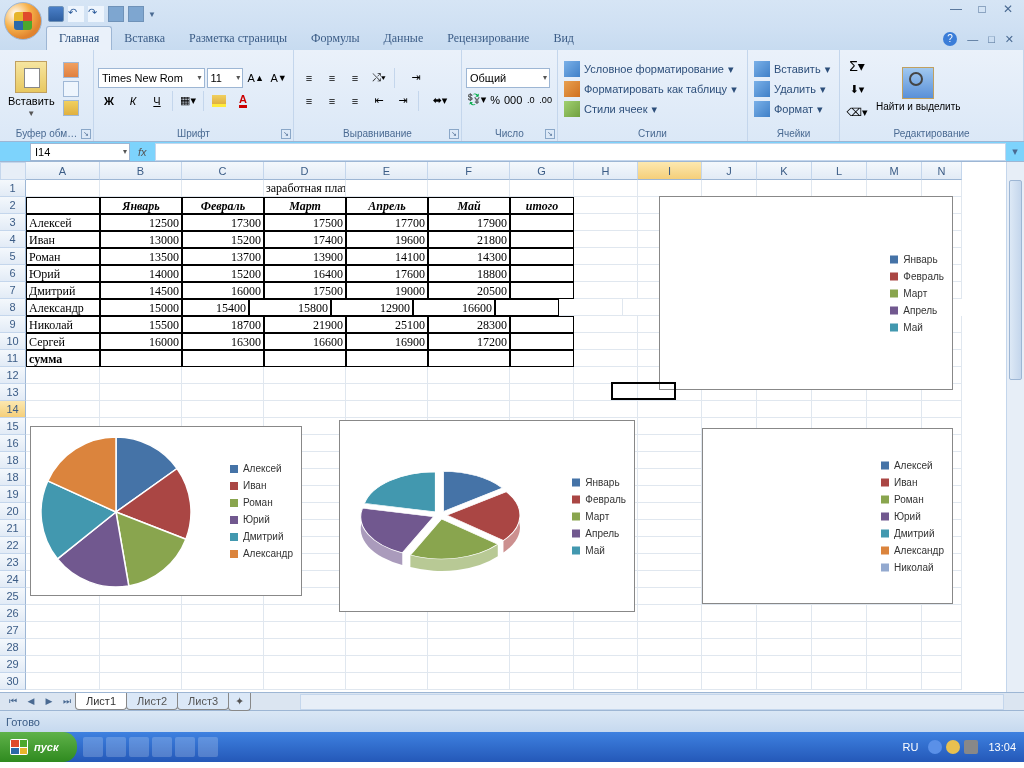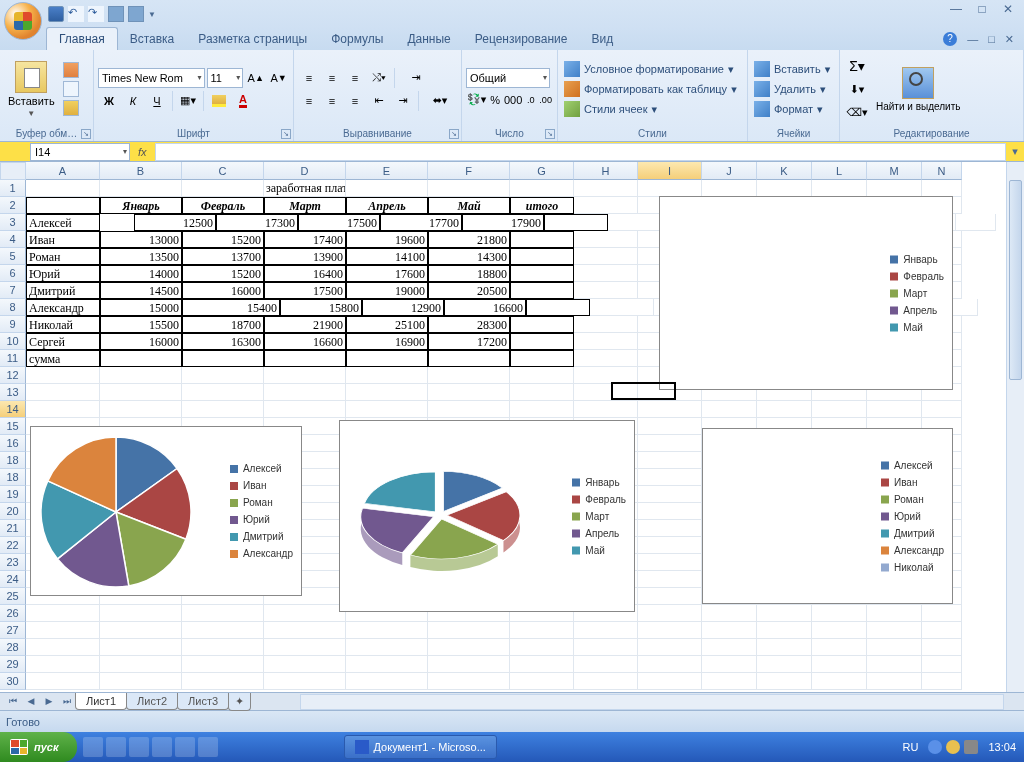--- a/index.html
+++ b/index.html
@@ -12,21 +12,21 @@
   .qat { margin-left: 48px; display: flex; gap: 4px; align-items:center; }
   .qat-icon { width: 16px; height: 16px; background: #7ea6d0; border: 1px solid #6f92b8; }
   .qat-save { background: linear-gradient(#4a7fc8,#2f5fa0); border-radius:2px;}
   .qat-undo,.qat-redo { background:#eef5fd; border:none; color:#2a5a9a;}
   .title-text { position:absolute; left:0; right:0; text-align:center; color:#4a6a92; font-size:12px; }
   .winctrl { position:absolute; right:4px; top:2px; display:flex; gap:2px; }
   .winctrl span { width:24px; height:16px; color:#4a6a92; text-align:center; line-height:14px; cursor:default; font-size:12px;}
   
   
   .ribbon-tabs { height: 22px; background: linear-gradient(#cfe0f3,#c7dbf0); display:flex; padding-left:46px; align-items:flex-end; position:relative;}
-  .rtab { padding:4px 12px; color:#3b5c86; font-size:12px; cursor:default; }
+  .rtab { padding:4px 12px; color:#3b5c86; font-size:12px; cursor:default;font-family:Liberation Serif, serif; }
   .rtab.active { background:#eaf1fa; border-radius:3px 3px 0 0; border:1px solid #9db6d4; border-bottom:none; color:#2c4e7a; font-weight:normal;}
   .ribbon-help { position:absolute; right:10px; top:4px; color:#2a5a9a; display:flex; gap:10px; align-items:center;}
   .ribbon-help .hq { width:14px; height:14px; border-radius:50%; background:#3b7dd8; color:#fff; text-align:center; line-height:14px; font-size:10px;}
   
   
   .ribbon { height: 92px; background: linear-gradient(#eaf1fa,#dbe8f7); border-bottom:1px solid #9db6d4; display:flex; }
   .rgroup { border-right:1px solid #c4d6ec; display:flex; flex-direction:column; justify-content:space-between; padding:2px 4px 0 4px;}
   .rgroup-body { flex:1; display:flex; align-items:center; gap:2px;}
   .rgroup-label { font-size:10px; color:#4a6a92; text-align:center; padding:2px 0; white-space:nowrap; position:relative;}
   .rgroup-label .dlg { position:absolute; right:-2px; bottom:2px; width:10px; height:10px; border:1px solid #8aa7c8; font-size:7px; line-height:8px; color:#4a6a92;}
@@ -39,21 +39,21 @@
   .font-row { display:flex; gap:2px; margin:1px 0; }
   .font-sel { height:20px; border:1px solid #9db6d4; background:#fff; font-size:11px; padding:0 14px 0 3px; position:relative; line-height:18px;}
   .font-sel::after { content:"▾"; position:absolute; right:2px; font-size:8px; color:#555;}
   .tbtn { width:22px; height:20px; border:1px solid transparent; display:flex; align-items:center; justify-content:center; font-size:11px;}
   .align-grid { display:grid; grid-template-columns:repeat(3,22px); gap:1px;}
   .col { display:flex; flex-direction:column; gap:1px;}
   .styles-btn { display:flex; align-items:center; gap:4px; font-size:11px; color:#2c4e7a; padding:1px 2px; white-space:nowrap;}
   .styles-btn .sic { width:16px; height:16px; background:linear-gradient(135deg,#7ab0e8,#4080c8);}
   
   
-  .fbar-row { height: 20px; background:#fde047; border-bottom:1px solid #9db6d4; display:flex; align-items:center;}
+  .fbar-row { height: 20px; background:#7dd3fc; border-bottom:1px solid #9db6d4; display:flex; align-items:center;}
   .namebox { width:100px; height:18px; border:1px solid #9db6d4; background:#fff; margin-left:30px; padding:0 14px 0 4px; font-size:11px; line-height:16px; position:relative;}
   .namebox::after { content:"▾"; position:absolute; right:2px; font-size:8px; color:#555;}
   .fx-controls { display:flex; align-items:center; gap:4px; margin:0 8px; color:#888;}
   .fx-lbl { font-style:italic; color:#555; font-size:11px;}
   .formula-input { flex:1; height:18px; border:1px solid #c4d6ec; background:#fff;}
   
   
   .grid-wrap { position:relative; height: 530px; background:#fff; overflow:hidden;}
   .selall { position:absolute; left:0; top:0; width:26px; height:18px; background:#e7eef7; border:1px solid #c4d6ec;}
   .col-headers { position:absolute; top:0; left:26px; right:18px; height:18px; display:flex;}
@@ -62,21 +62,21 @@
   .row-headers { position:absolute; top:18px; left:0; width:26px;}
   .rh { height:17px; background:linear-gradient(#f4f8fc,#e2ebf6); border-bottom:1px solid #c4d6ec; border-right:1px solid #9db6d4; text-align:center; font-size:11px; color:#3b5c86; line-height:17px;}
   .rh.sel { background:linear-gradient(#fce8b0,#f5cf7a);}
   .cells { position:absolute; top:18px; left:26px; right:18px; bottom:0;}
   .cellrow { display:flex; height:17px;}
   .cell { border-right:1px solid #e0e7ef; border-bottom:1px solid #e0e7ef; font-size:12px; font-family:"Times New Roman",serif; line-height:16px; padding:0 2px; overflow:hidden; white-space:nowrap;}
   .cell.hb { border:1px solid #000; }
   .cell.c-title { text-align:center;}
   .cell.ch-b { font-weight:bold; font-style:italic; text-align:center;}
   .cell.rname { font-weight:normal;}
-  .cell.rn-b { font-weight:normal;}
+  .cell.rn-b { font-weight:bold;}
   .cell.num { text-align:right;}
   .active-cell { position:absolute; border:2px solid #000; pointer-events:none;}
   
   
   .chart-box { position:absolute; background:#fff; border:1px solid #888;}
   .chart-legend { position:absolute; right:8px; display:flex; flex-direction:column; gap:6px; font-size:10px; color:#333;}
   .chart-legend.centered { top:50%; transform:translateY(-50%);}
   .leg-item { display:flex; align-items:center; gap:5px;}
   .leg-sw { width:8px; height:8px;}
   .pie-svg { position:absolute;}
@@ -371,21 +371,21 @@
         <div class="cell" style="width: 64px;"></div>
         <div class="cell" style="width: 64px;"></div>
         <div class="cell" style="width: 55px;"></div>
         <div class="cell" style="width: 55px;"></div>
         <div class="cell" style="width: 55px;"></div>
         <div class="cell" style="width: 55px;"></div>
         <div class="cell" style="width: 40px;"></div>
       </div>
       <div class="cellrow">
         <div class="cell rname hb" style="width: 74px;">Алексей</div>
-        <div class="cell num hb" style="width: 82px; margin-left: 34px;">12500</div>
+        <div class="cell num hb" style="width: 82px;">12500</div>
         <div class="cell num hb" style="width: 82px;">17300</div>
         <div class="cell num hb" style="width: 82px;">17500</div>
         <div class="cell num hb" style="width: 82px;">17700</div>
         <div class="cell num hb" style="width: 82px;">17900</div>
         <div class="cell hb" style="width: 64px;"></div>
         <div class="cell" style="width: 64px;"></div>
         <div class="cell" style="width: 64px;"></div>
         <div class="cell" style="width: 55px;"></div>
         <div class="cell" style="width: 55px;"></div>
         <div class="cell" style="width: 55px;"></div>
@@ -452,21 +452,21 @@
         <div class="cell" style="width: 64px;"></div>
         <div class="cell" style="width: 55px;"></div>
         <div class="cell" style="width: 55px;"></div>
         <div class="cell" style="width: 55px;"></div>
         <div class="cell" style="width: 55px;"></div>
         <div class="cell" style="width: 40px;"></div>
       </div>
       <div class="cellrow">
         <div class="cell rname hb" style="width: 74px;">Александр</div>
         <div class="cell num hb" style="width: 82px;">15000</div>
-        <div class="cell num hb" style="width: 98px;">15400</div>
+        <div class="cell num hb" style="width: 67px;">15400</div>
         <div class="cell num hb" style="width: 82px;">15800</div>
         <div class="cell num hb" style="width: 82px;">12900</div>
         <div class="cell num hb" style="width: 82px;">16600</div>
         <div class="cell hb" style="width: 64px;"></div>
         <div class="cell" style="width: 64px;"></div>
         <div class="cell" style="width: 64px;"></div>
         <div class="cell" style="width: 55px;"></div>
         <div class="cell" style="width: 55px;"></div>
         <div class="cell" style="width: 55px;"></div>
         <div class="cell" style="width: 55px;"></div>
@@ -994,24 +994,20 @@
   </div>
   <div class="tb-icons">
     <span></span>
     <span></span>
     <span></span>
     <span></span>
     <span></span>
     <span></span>
   </div>
   <div style="width:120px"></div>
-  <div class="taskitem">
-      <span class="tic" style="background:#2a5ac8"></span>
-      <span>Документ1 - Microso...</span>
-    </div>
   <div class="tb-right">
     <span>RU</span>
     <div class="tray">
       <span style="background:#5a90e8;border-radius:50%"></span>
       <span style="background:#e8c050;border-radius:50%"></span>
       <span style="background:#888;border-radius:2px"></span>
     </div>
     <span>13:04</span>
   </div>
 </div>

